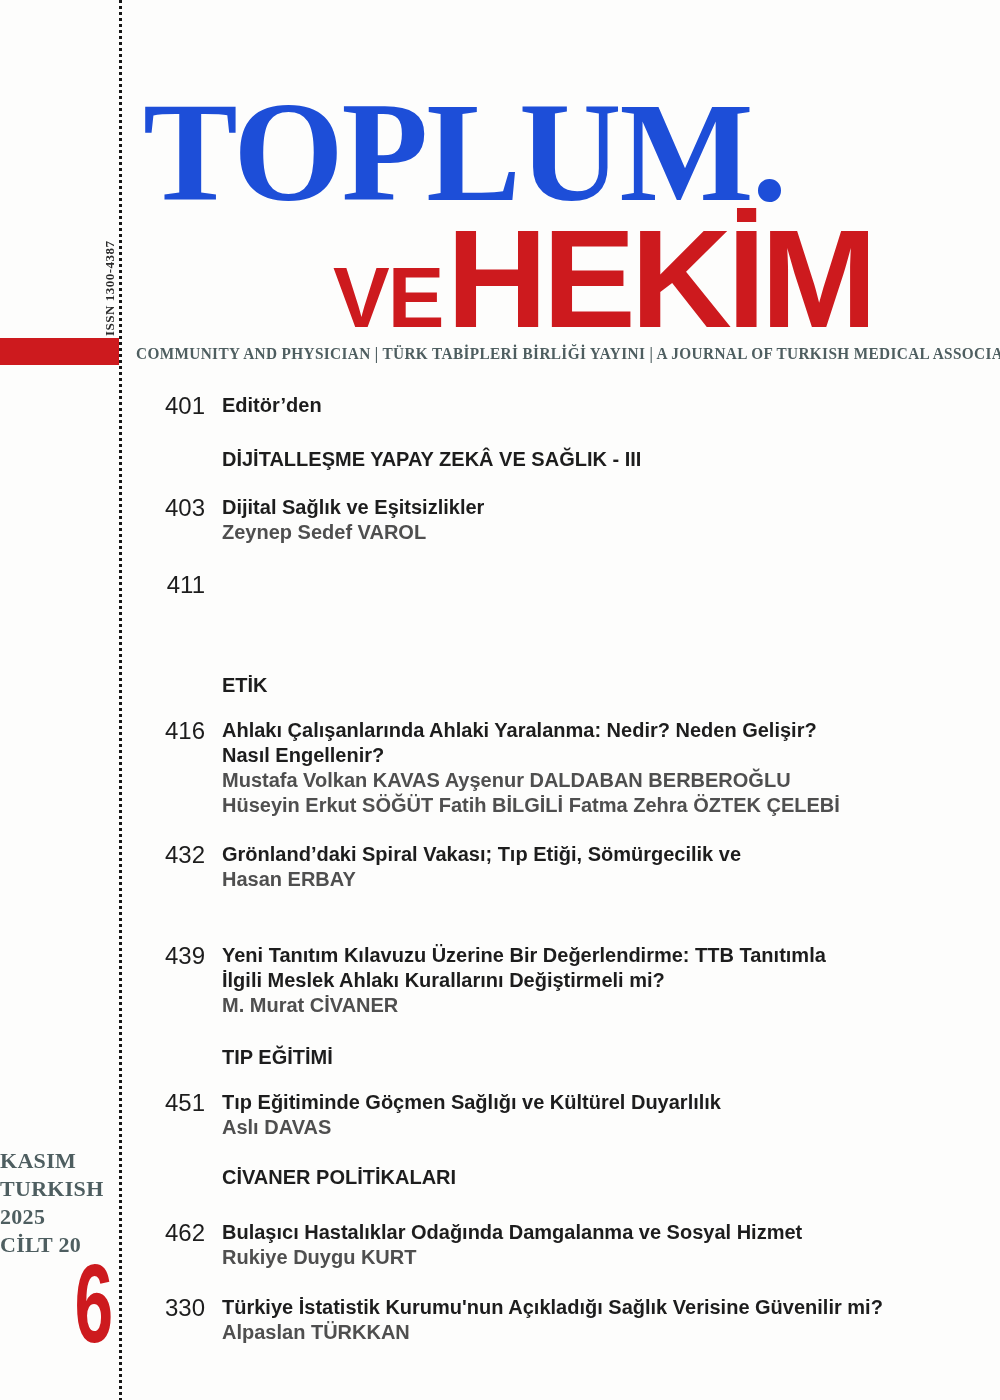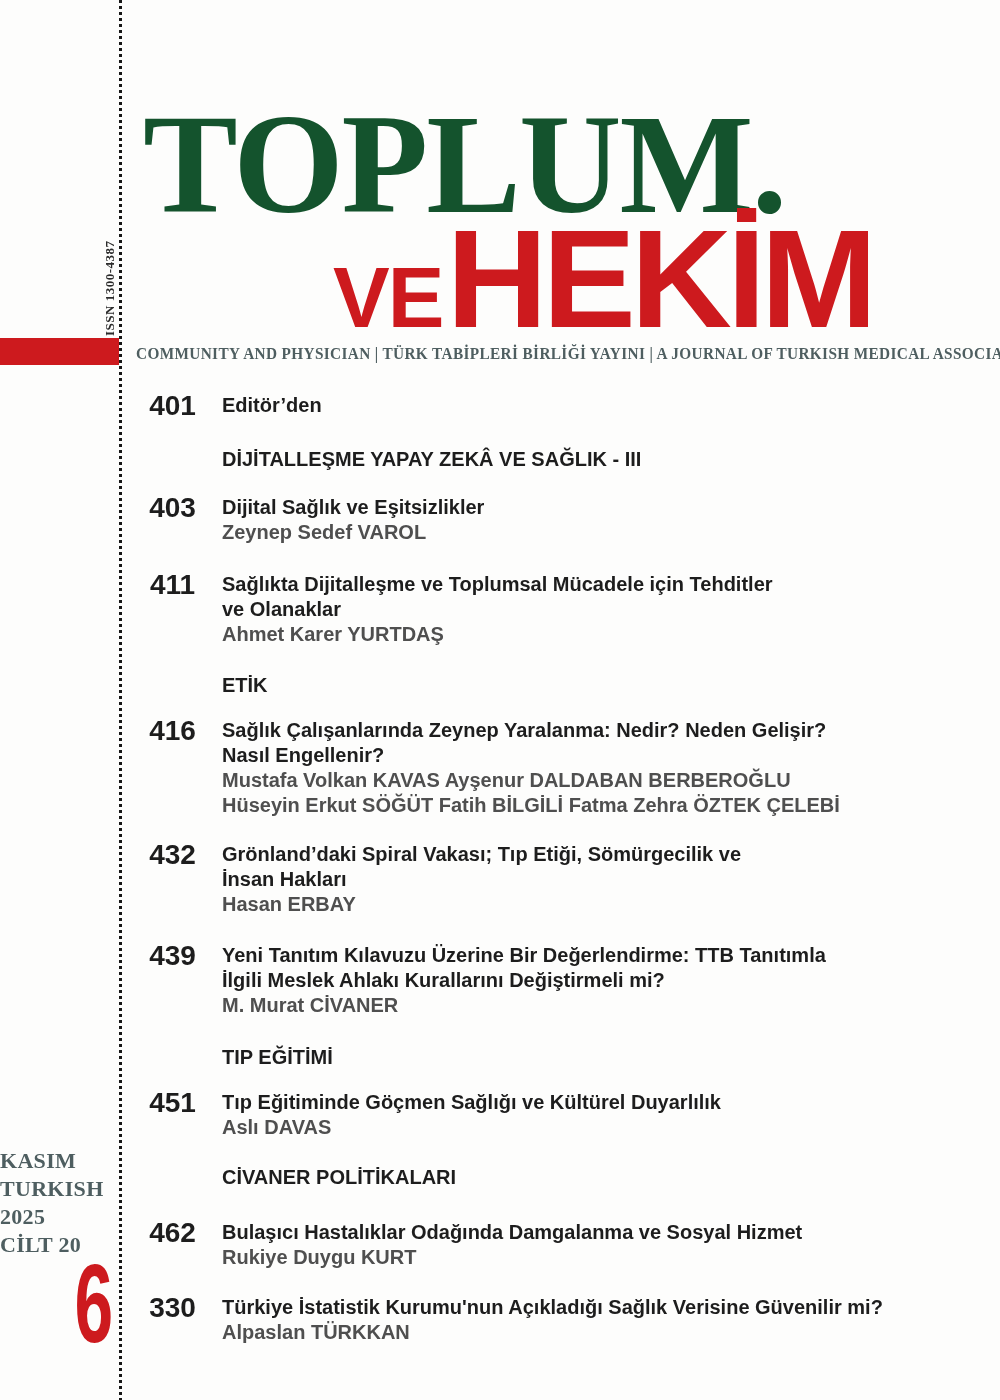--- a/index.html
+++ b/index.html
@@ -9,31 +9,31 @@
   .dotted-line{position:absolute;left:119px;top:0;width:3px;height:1400px;
     background:repeating-linear-gradient(to bottom,#161616 0 3px,transparent 3px 6px);}
   
   .issn{position:absolute;left:102px;top:244px;height:92px;width:17px;
     font-family:"Liberation Serif",serif;font-weight:bold;font-size:13px;letter-spacing:.5px;
     color:#2b2b2b;writing-mode:vertical-rl;transform:rotate(180deg);white-space:nowrap;}
   
   .red-bar{position:absolute;left:0;top:338px;width:119px;height:27px;background:#cd1a1e;}
   
   .logo-line1{position:absolute;left:143px;top:81px;font-family:"Liberation Serif",serif;
-    font-weight:bold;font-size:142px;line-height:1;letter-spacing:-2px;color:#14532d;white-space:nowrap;margin-top:12px;}
+    font-weight:bold;font-size:142px;line-height:1;letter-spacing:-2px;color:#1d4ed8;white-space:nowrap;}
   .logo-line2{position:absolute;left:333px;top:209px;font-family:Liberation Sans, sans-serif;
     font-weight:bold;font-size:140px;line-height:1;color:#cd1a1e;white-space:nowrap;}
   .logo-ve{font-size:85px;letter-spacing:-2px;margin-right:4px;}
   .logo-hekim{letter-spacing:-5px;}
   .subtitle{position:absolute;left:136px;top:344px;font-family:"Liberation Serif",serif;
     font-weight:bold;font-size:17px;letter-spacing:.4px;color:#4e5e60;white-space:nowrap;
     transform:scaleX(.9);transform-origin:left top;}
   
   .entry{position:absolute;left:140px;width:780px;display:flex;align-items:flex-start;}
-  .pg{width:65px;text-align:center;font-weight:bold;font-size:28px;line-height:25px;color:#1d1d1d;flex:0 0 65px;}
+  .pg{width:65px;text-align:right;font-weight:normal;font-size:24px;line-height:25px;color:#1d1d1d;flex:0 0 65px;}
   .ebody{margin-left:17px;}
   .t{font-weight:bold;font-size:20px;line-height:25px;color:#1d1d1d;white-space:nowrap;}
   .a{font-weight:bold;font-size:20px;line-height:25px;color:#4f4f4f;white-space:nowrap;}
   .section{position:absolute;left:222px;font-weight:bold;font-size:20px;line-height:25px;
     color:#1d1d1d;white-space:nowrap;}
   
   .issue-info{position:absolute;left:0;top:1147px;width:117px;text-align:left;
     font-family:"Liberation Serif",serif;font-weight:bold;font-size:22px;line-height:28px;
     color:#4e5e60;letter-spacing:.3px;}
   .issue-number{position:absolute;left:0;top:1248px;width:113px;text-align:right;
@@ -68,44 +68,38 @@
   <div class="entry" style="top:495px">
     <div class="pg">403</div>
     <div class="ebody">
       <div class="t">Dijital Sağlık ve Eşitsizlikler</div>
       <div class="a">Zeynep Sedef VAROL</div>
     </div>
   </div>
 
   <div class="entry" style="top:572px">
     <div class="pg">411</div>
-    <div class="ebody">
-      <div class="t">Sağlıkta Dijitalleşme ve Toplumsal Mücadele için Tehditler</div>
-      <div class="t">ve Olanaklar</div>
-      <div class="a">Ahmet Karer YURTDAŞ</div>
-    </div>
   </div>
 
   <div class="section" style="top:673px">ETİK</div>
 
   <div class="entry" style="top:718px">
     <div class="pg">416</div>
     <div class="ebody">
-      <div class="t">Sağlık Çalışanlarında Zeynep Yaralanma: Nedir? Neden Gelişir?</div>
+      <div class="t">Ahlakı Çalışanlarında Ahlaki Yaralanma: Nedir? Neden Gelişir?</div>
       <div class="t">Nasıl Engellenir?</div>
       <div class="a">Mustafa Volkan KAVAS Ayşenur DALDABAN BERBEROĞLU</div>
       <div class="a">Hüseyin Erkut SÖĞÜT Fatih BİLGİLİ Fatma Zehra ÖZTEK ÇELEBİ</div>
     </div>
   </div>
 
   <div class="entry" style="top:842px">
     <div class="pg">432</div>
     <div class="ebody">
       <div class="t">Grönland’daki Spiral Vakası; Tıp Etiği, Sömürgecilik ve</div>
-      <div class="t">İnsan Hakları</div>
       <div class="a">Hasan ERBAY</div>
     </div>
   </div>
 
   <div class="entry" style="top:943px">
     <div class="pg">439</div>
     <div class="ebody">
       <div class="t">Yeni Tanıtım Kılavuzu Üzerine Bir Değerlendirme: TTB Tanıtımla</div>
       <div class="t">İlgili Meslek Ahlakı Kurallarını Değiştirmeli mi?</div>
       <div class="a">M. Murat CİVANER</div>

